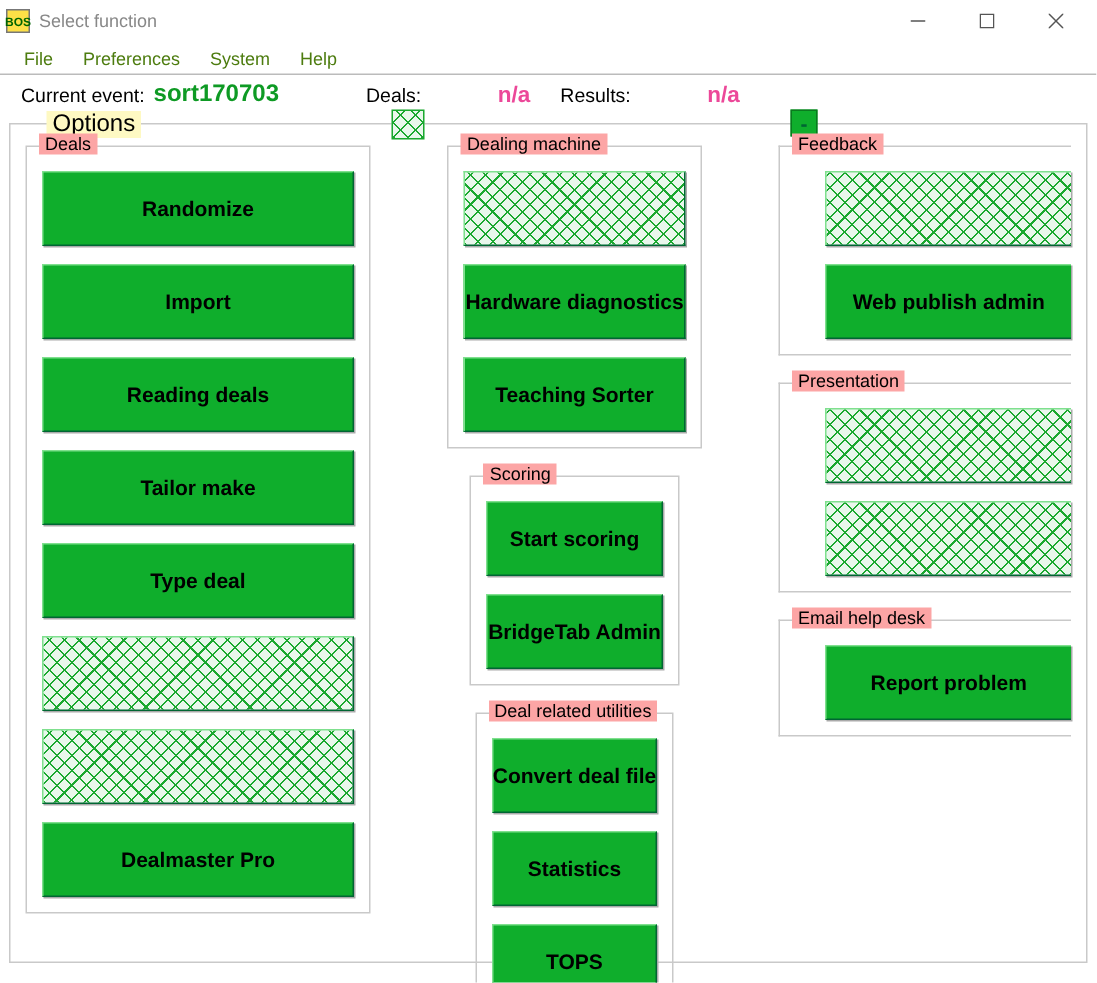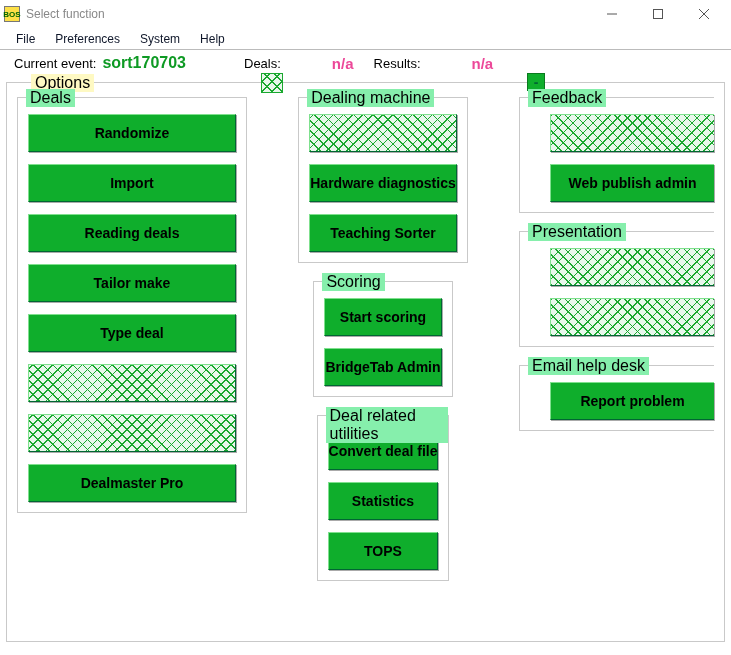--- a/index.html
+++ b/index.html
@@ -25,21 +25,21 @@
   .win-btn {
     width:46px; height:28px; display:flex; align-items:center; justify-content:center;
     color:#555; font-size:13px;
   }
   .win-btn svg { stroke:#555; stroke-width:1; fill:none; }
   
   .menubar {
     height:22px; display:flex; align-items:center; gap:0; padding:0 6px;
     border-bottom:1px solid #bbb; background:#fff;
   }
-  .menubar-item { padding:2px 10px; color:#0f172a; font-size:12px; }
+  .menubar-item { padding:2px 10px; color:#4d7c0f; font-size:12px; }
   
   .statusline {
     height:26px; display:flex; align-items:center; gap:6px; padding:0 14px;
     font-size:13px;
   }
   .statusline .label { color:#000; }
   .statusline .ev-val { color:#0e9a24; font-weight:bold; font-size:16px; }
   .statusline .na { color:#ec4899; font-weight:bold; font-size:15px;margin-left:45px; }
   .status-spacer1 { width:46px; }
   
@@ -67,26 +67,26 @@
   }
   .cols { display:flex; gap:24px; align-items:flex-start; }
   .col { display:flex; flex-direction:column; gap:18px; }
   .col-1 { width:230px; }
   .col-2 { width:224px;align-items:center; }
   .col-3 { flex:1; }
   .inner-group {
     border:1px solid #c9c9c9; position:relative; padding:16px 10px 10px 10px;
   }
   .inner-group > .legend {
-    position:absolute; top:-9px; left:8px; background:#86efac; padding:0 4px;
-    font-size:16px;
+    position:absolute; top:-9px; left:8px; background:#fca5a5; padding:0 4px;
+    font-size:12px;
   }
   .btn-col { display:flex; flex-direction:column; gap:12px; }
   .btn {
-    height:38px; background:#0fae2c; color:#000; font-weight:bold;
+    height:50px; background:#0fae2c; color:#000; font-weight:bold;
     font-size:14px; display:flex; align-items:center; justify-content:center;
     border-top:1px solid #7fe08e; border-left:1px solid #7fe08e;
     border-right:1px solid #063; border-bottom:1px solid #063;
     box-shadow:1px 1px 0 #aaa;
     user-select:none;
   }
   .btn.hatched {
     background:#e9f7ec;
     background-image:
       repeating-linear-gradient(45deg,#1aa82f 0 1px,transparent 1px 7px),

